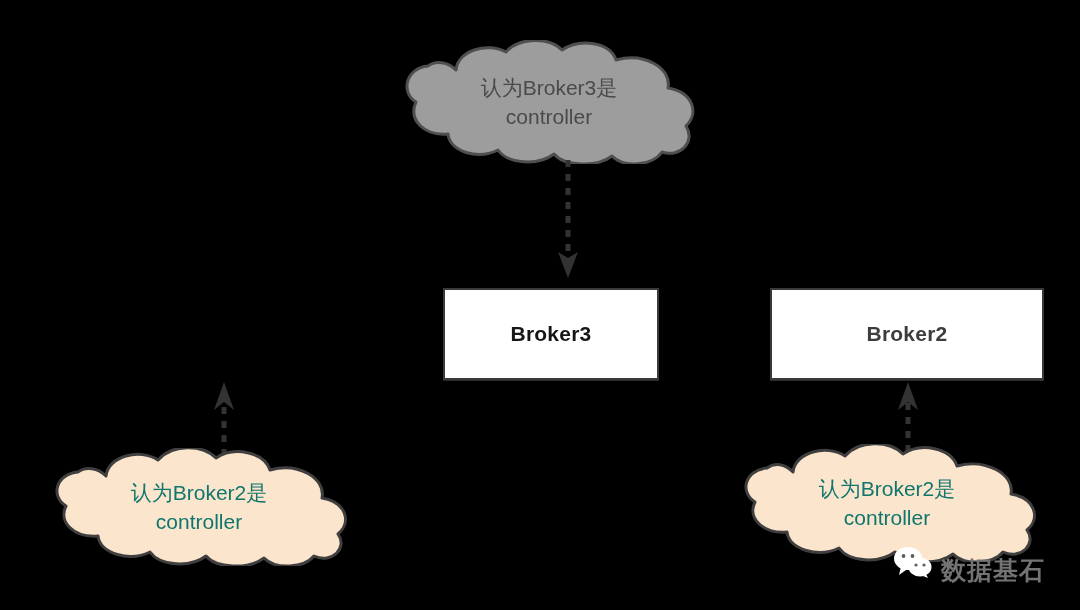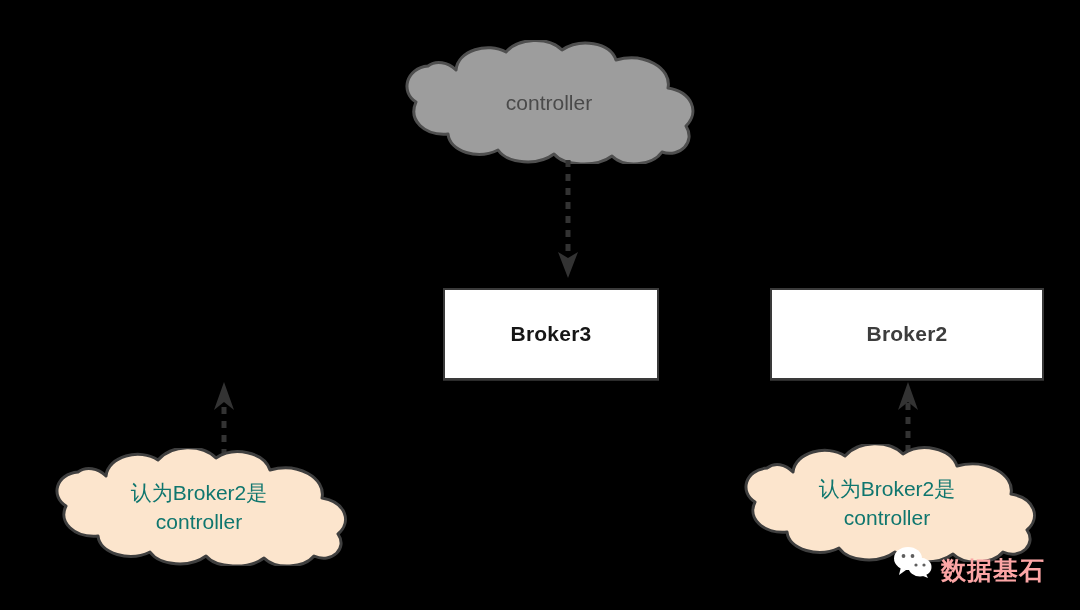--- a/index.html
+++ b/index.html
@@ -80,21 +80,21 @@
   #watermark {
     position: absolute;
     left: 893px;
     top: 543px;
     display: flex;
     align-items: center;
     gap: 8px;
     z-index: 5;
   }
   #watermark .wm-text {
-    color: #fca5a5;
+    color: #737373;
     font-size: 25px;
     font-weight: bold;
     letter-spacing: 1px;
     line-height: 30px;
     margin-top: 12px;
   }
 </style>
 </head>
 <body>
 
@@ -103,20 +103,21 @@
   <div class="cloud" id="cloud-gray">
     <svg viewBox="0 0 306 124" preserveAspectRatio="none">
       <path d="M60,30 C62,10 92,2 110,12 C122,-2 152,-4 166,10
                C184,-2 214,2 220,20 C248,12 276,28 272,48
                C296,52 304,72 290,86 C300,102 284,118 266,112
                C256,126 228,128 216,116 C200,128 168,126 158,114
                C142,126 112,124 102,110 C82,120 54,112 52,94
                C28,96 12,80 20,62 C4,52 10,28 32,26 C40,20 52,22 60,30 Z" fill="#9D9D9D" stroke="#4F4F4F" stroke-width="3" stroke-linejoin="round"></path>
     </svg>
     <div class="cloud-text">
+      <span>认为Broker3是</span>
       <span class="l2">controller</span>
     </div>
   </div>
 
   <div class="arrow" id="arrow-gray-to-broker3">
     <svg width="24" height="120" viewBox="0 0 24 120">
       <line x1="12" y1="0" x2="12" y2="98" stroke="#333333" stroke-width="5" stroke-dasharray="7 7" stroke-linecap="butt"></line>
       <polygon points="12,118 2,92 12,98 22,92" fill="#333333"></polygon>
     </svg>
   </div>

